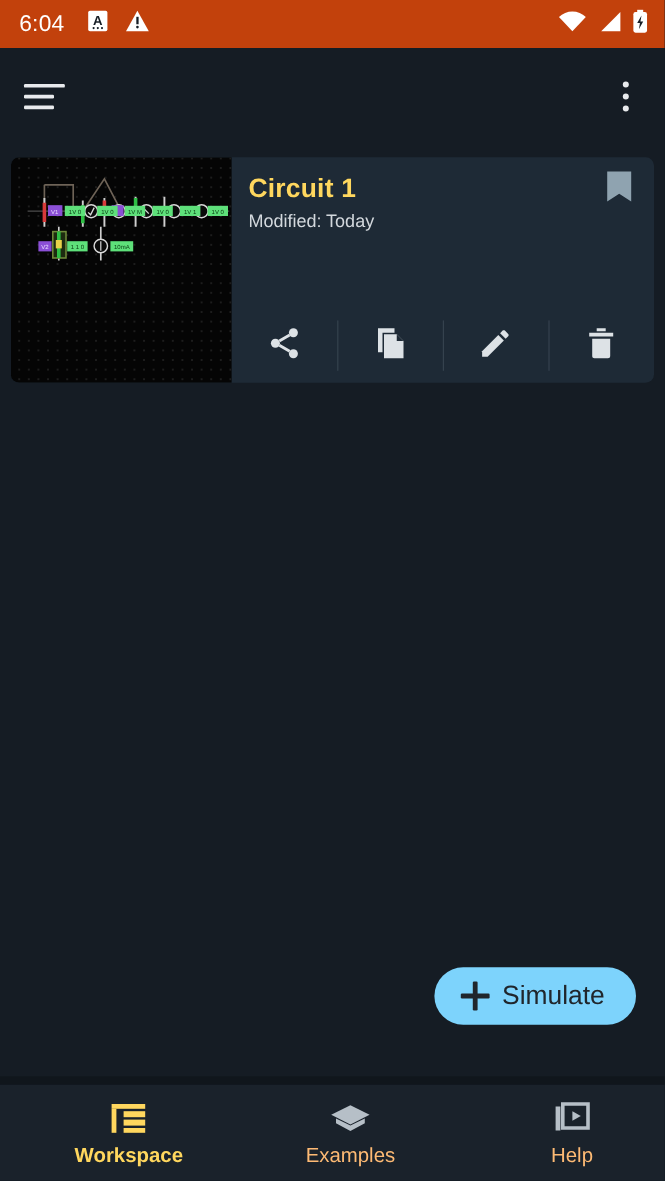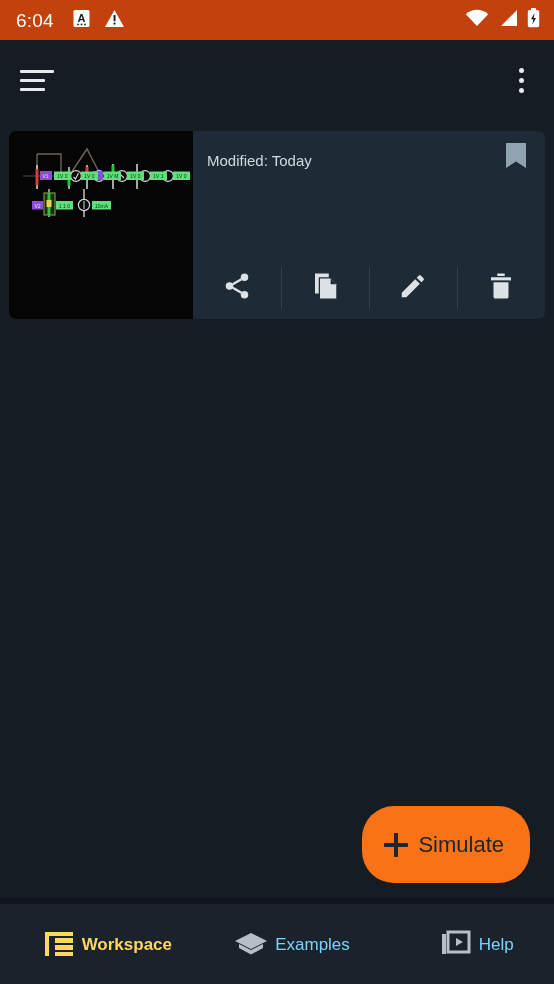--- a/index.html
+++ b/index.html
@@ -99,22 +99,22 @@
     position:relative; cursor:pointer;
   }
   .act + .act::before {
     content:""; position:absolute; left:0; top:2px; bottom:2px;
     width:1px; background:#35424e;
   }
 
   
   .fab {
     position:absolute; right:24px; top:806px;
-    height:77px; padding:0 26px 0 22px;
-    background:#f97316; border-radius:32px;
+    height:48px; padding:0 26px 0 22px;
+    background:#7dd3fc; border-radius:32px;
     display:flex; align-items:center; gap:10px;
     cursor:pointer; border:none;justify-content:center;
   }
   .fab-plus { width:24px; height:24px; position:relative; flex:none; }
   .fab-plus::before, .fab-plus::after {
     content:""; position:absolute; background:#20262c; border-radius:1px;
   }
   .fab-plus::before { left:0; right:0; top:10px; height:4px; }
   .fab-plus::after { top:0; bottom:0; left:10px; width:4px; }
   .fab-label { color:#20262c; font-size:22px; font-weight:400; line-height:1; }
@@ -124,26 +124,26 @@
     position:absolute; left:0; right:0; top:897px; height:7px;
     background:#10161c;
   }
   .bottomnav {
     position:absolute; left:0; right:0; bottom:0; height:80px;
     background:#1a222b;
     display:flex; align-items:center;
   }
   .navitem {
     flex:1; height:100%;
-    display:flex; flex-direction:row; align-items:center; justify-content:center;
+    display:flex; flex-direction:column; align-items:center; justify-content:center;
     gap:7px; cursor:pointer;padding-left:30px;
   }
   .navlabel { font-size:17px; line-height:1; }
   .navitem.active .navlabel { color:#ffd75e; font-weight:bold; }
-  .navitem .navlabel { color:#7dd3fc; }
+  .navitem .navlabel { color:#fdba74; }
   .navicon { height:30px; display:flex; align-items:center; justify-content:center; }
 </style>
 </head>
 <body>
 
 <div class="statusbar">
   <div class="sb-time">6:04</div>
   <div class="sb-left-icons">
     <span>
       <svg width="19" height="19" viewBox="0 0 19 19">
@@ -270,20 +270,21 @@
 
       <line x1="75" y1="58" x2="75" y2="86" stroke="#cfcfcf" stroke-width="1.4"></line>
       <circle cx="75" cy="74" r="5.6" fill="#0a0a0a" stroke="#d8d8d8" stroke-width="1.2"></circle>
       <line x1="75" y1="70" x2="75" y2="78" stroke="#d8d8d8" stroke-width="1"></line>
       <rect x="83" y="70" width="19" height="8.5" fill="#5ee07a"></rect>
       <text x="92.5" y="76.8" font-family="Liberation Sans, sans-serif" font-size="5" fill="#083b12" text-anchor="middle">10mA</text>
     </svg>
   </div>
 
   <div class="card-right">
+    <div class="card-title">Circuit 1</div>
     <div class="card-sub">Modified: Today</div>
 
     <span class="bookmark">
       <svg width="26" height="30" viewBox="0 0 26 30">
         <path d="M3 1 H23 V26 L13 19.5 L3 26 Z" fill="#8fa3b0"></path>
       </svg>
     </span>
 
     <div class="actions">
       <div class="act">

